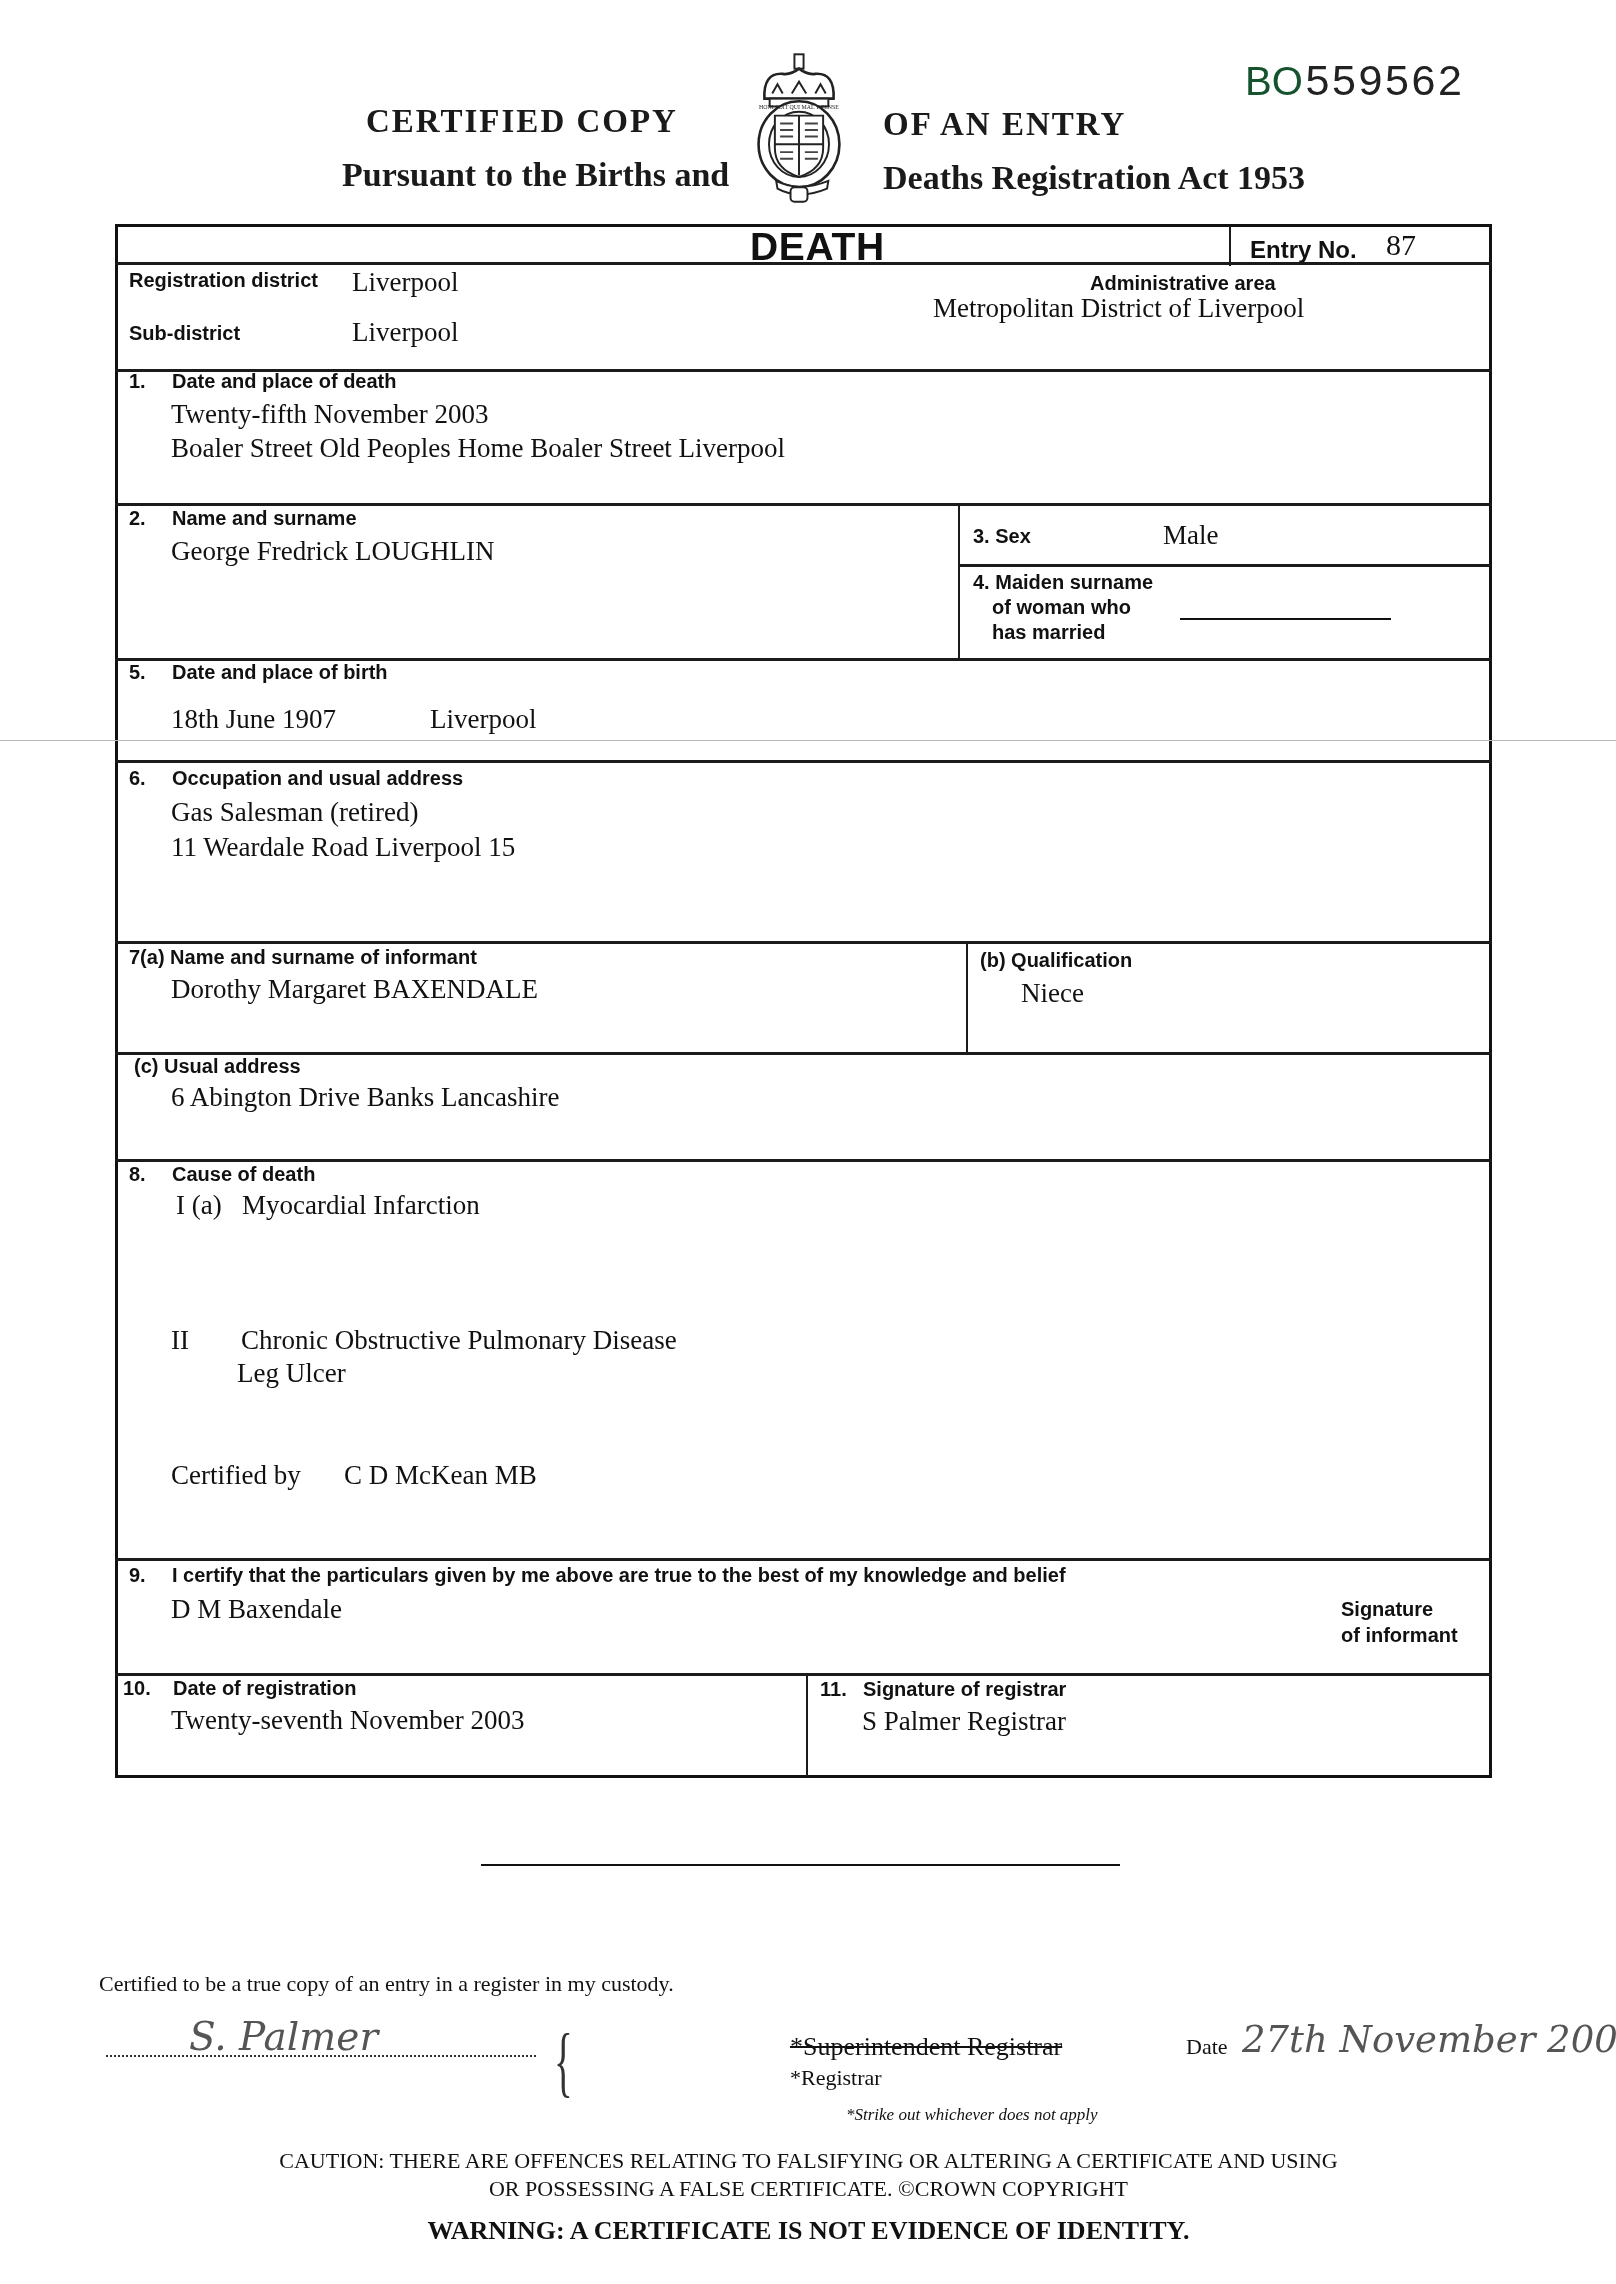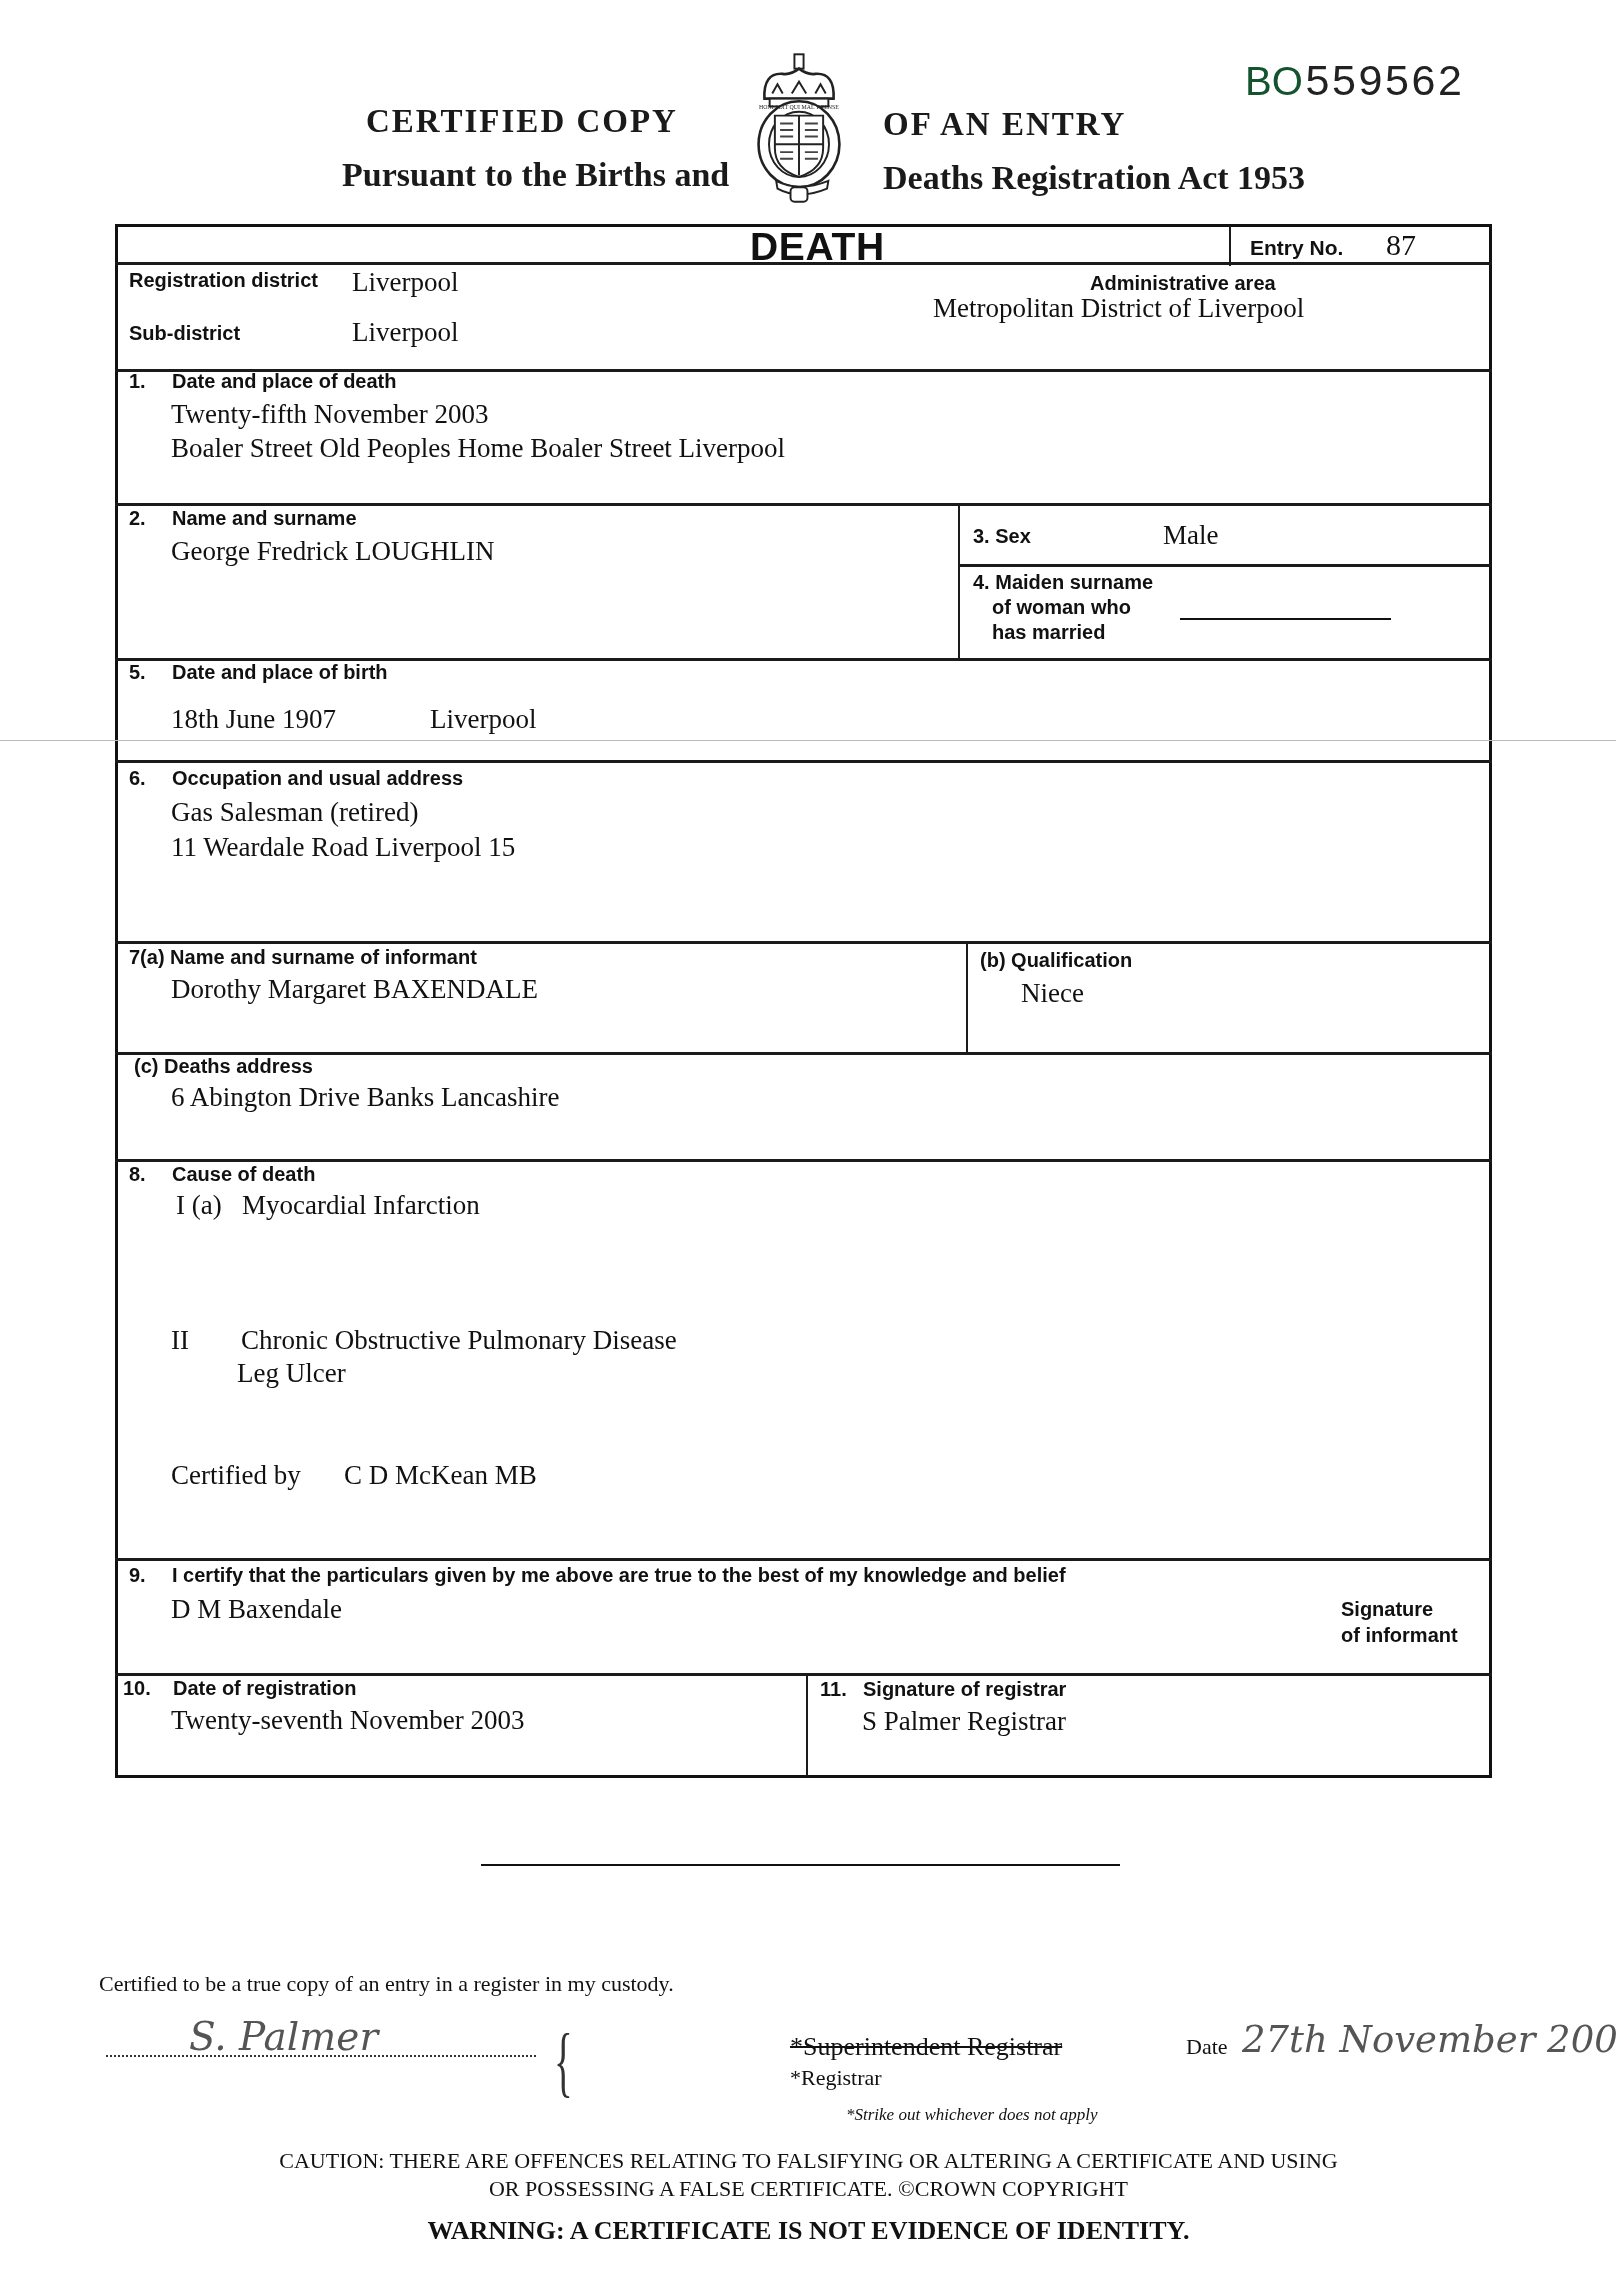--- a/index.html
+++ b/index.html
@@ -65,21 +65,21 @@
     <path d="M40 196 Q75 214 120 196 L118 208 Q75 226 42 208 Z" fill="#fff" stroke="#222" stroke-width="3"></path>
     <rect x="62" y="206" width="26" height="22" rx="6" fill="#fff" stroke="#222" stroke-width="3"></rect>
     <text x="75" y="86" font-size="9" text-anchor="middle" fill="#222" font-family="Liberation Serif, serif">HONI SOIT QUI MAL Y PENSE</text>
   </svg>
 </div>
 
 <div class="frame"></div>
 
 <div class="death-title" style="left:750px; top:225px;">DEATH</div>
 <div class="vline" style="left:1229px; top:226px; height:40px;"></div>
-<div class="lbl" style="left:1250px; top:236px; font-size:21px;">Entry No.</div>
+<div class="lbl" style="left:1250px; top:236px; font-size:24px;">Entry No.</div>
 <div class="val" style="left:1386px; top:228px; font-size:30px;">87</div>
 <div class="hline" style="top:262px;"></div>
 
 <div class="lbl" style="left:129px; top:269px;">Registration district</div>
 <div class="val" style="left:352px; top:267px;">Liverpool</div>
 <div class="lbl" style="left:129px; top:322px;">Sub-district</div>
 <div class="val" style="left:352px; top:317px;">Liverpool</div>
 <div class="lbl" style="left:1090px; top:272px;">Administrative area</div>
 <div class="val" style="left:933px; top:293px;">Metropolitan District of Liverpool</div>
 <div class="hline" style="top:369px;"></div>
@@ -120,21 +120,21 @@
 <div class="val" style="left:171px; top:832px;">11 Weardale Road Liverpool 15</div>
 <div class="hline" style="top:941px;"></div>
 
 <div class="lbl" style="left:129px; top:946px;">7(a) Name and surname of informant</div>
 <div class="val" style="left:171px; top:974px;">Dorothy Margaret BAXENDALE</div>
 <div class="vline" style="left:966px; top:943px; height:110px;"></div>
 <div class="lbl" style="left:980px; top:949px;">(b)  Qualification</div>
 <div class="val" style="left:1021px; top:978px;">Niece</div>
 <div class="hline" style="top:1052px;"></div>
 
-<div class="lbl" style="left:134px; top:1055px;">(c) Deaths address</div>
+<div class="lbl" style="left:134px; top:1055px;">(c) Usual address</div>
 <div class="val" style="left:171px; top:1082px;">6 Abington Drive Banks Lancashire</div>
 <div class="hline" style="top:1159px;"></div>
 
 <div class="lbl" style="left:129px; top:1163px;">
   <span class="num">8.</span><span>Cause of death</span>
 </div>
 <div class="val" style="left:176px; top:1190px;">I (a)</div>
 <div class="val" style="left:242px; top:1190px;">Myocardial Infarction</div>
 <div class="val" style="left:171px; top:1325px;">II</div>
 <div class="val" style="left:241px; top:1325px;">Chronic Obstructive Pulmonary Disease</div>

